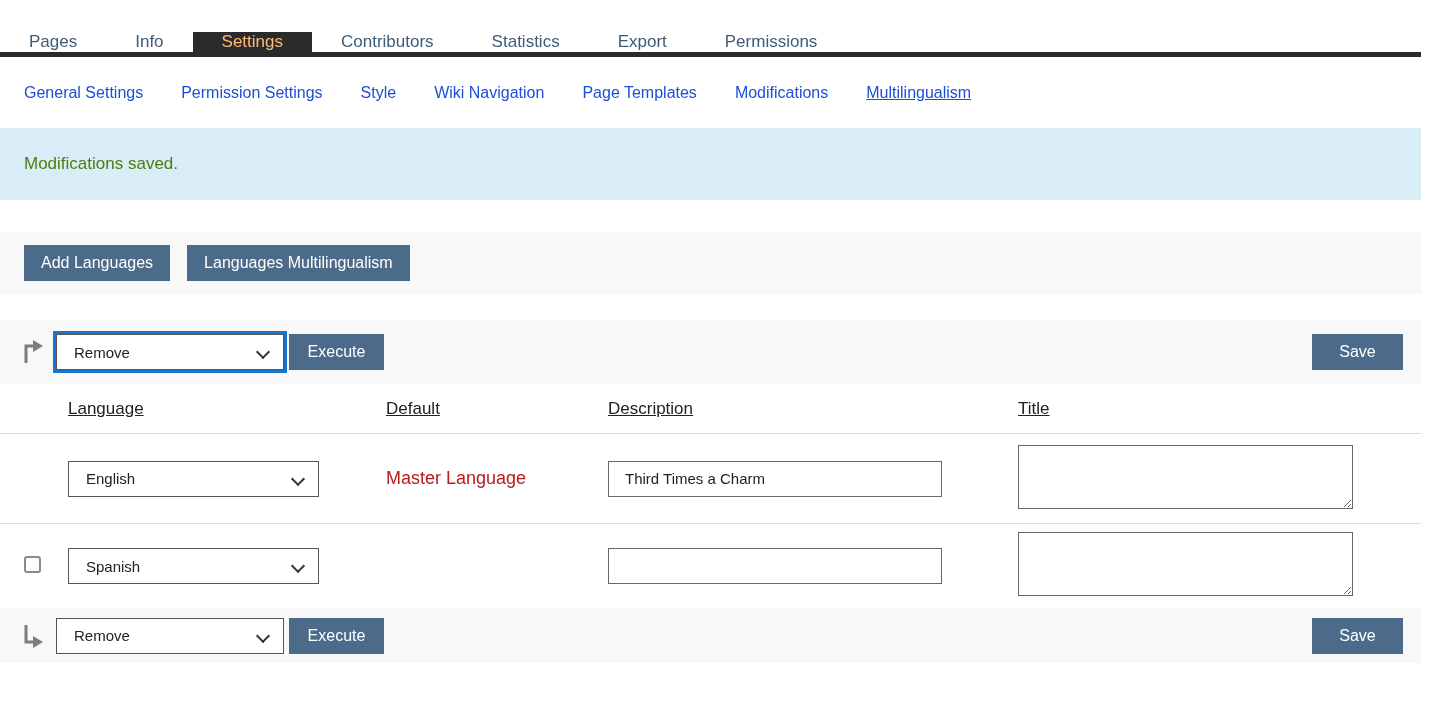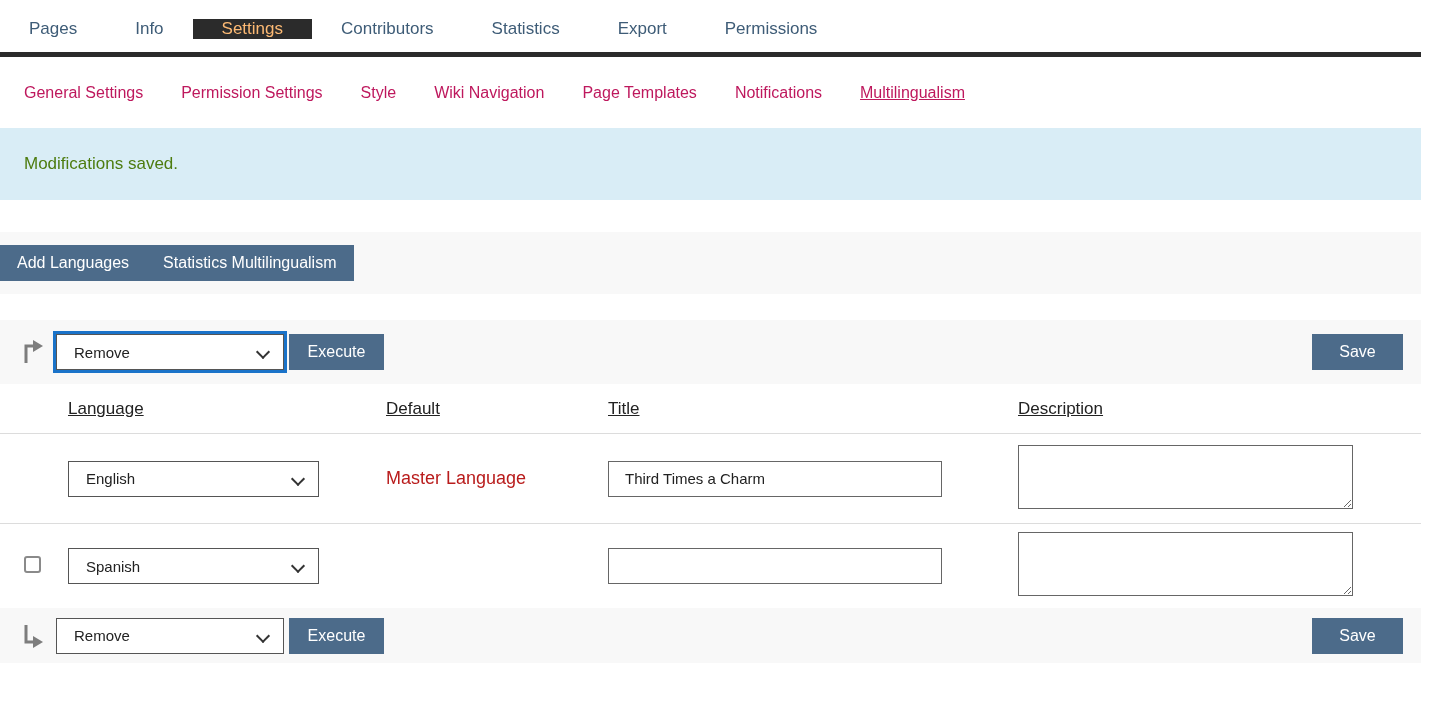--- a/index.html
+++ b/index.html
@@ -10,21 +10,21 @@
     color: #222;
     overflow: hidden;
   }
   .content { width: 1421px; }
 
   
   .tabbar {
     margin-top: 5px;
     border-bottom: 5px solid #2b2b2b;
     display: flex;
-    align-items: center;
+    align-items: flex-end;
     height: 52px;
   }
   .tab {
     padding: 0 29px;
     display: flex;
     align-items: center;
     font-size: 17px;
     color: #3e5c77;
     cursor: pointer;
     white-space: nowrap;
@@ -37,21 +37,21 @@
   
   .subnav {
     display: flex;
     align-items: center;
     height: 71px;
     padding-left: 24px;
     gap: 38px;
   }
   .subnav-item {
     font-size: 16px;
-    color: #be185d;
+    color: #1d4ed8;
     cursor: pointer;
     white-space: nowrap;
   }
   .subnav-item.active { text-decoration: underline; }
 
   
   .banner {
     height: 72px;
     background: #d9edf6;
     display: flex;
@@ -63,20 +63,22 @@
 
   
   .strip {
     background: #f8f8f8;
     display: flex;
     align-items: center;
   }
   .actions-strip {
     margin-top: 32px;
     height: 62px;
+    padding-left: 24px;
+    gap: 17px;
   }
   .toolbar {
     height: 64px;
     padding: 0 18px 0 20px;
   }
   .toolbar-top { margin-top: 26px; }
   .toolbar-bottom { height: 55px; }
 
   .btn {
     background: #4c6b8a;
@@ -186,31 +188,31 @@
     <div class="tab">Export</div>
     <div class="tab">Permissions</div>
   </div>
 
   <div class="subnav">
     <div class="subnav-item">General Settings</div>
     <div class="subnav-item">Permission Settings</div>
     <div class="subnav-item">Style</div>
     <div class="subnav-item">Wiki Navigation</div>
     <div class="subnav-item">Page Templates</div>
-    <div class="subnav-item">Notifications</div>
+    <div class="subnav-item">Modifications</div>
     <div class="subnav-item active">Multilingualism</div>
   </div>
 
   <div class="banner">
     <span>Modifications saved.</span>
   </div>
 
   <div class="strip actions-strip">
     <button class="btn">Add Languages</button>
-    <button class="btn">Statistics Multilingualism</button>
+    <button class="btn">Languages Multilingualism</button>
   </div>
 
   <div class="strip toolbar toolbar-top">
     <span class="arrow-icon">
       <svg width="24" height="28" viewBox="0 0 24 28">
         <path d="M6 25 L6 8 L14 8" fill="none" stroke="#7d7d7d" stroke-width="3"></path>
         <polygon points="13,2 23,8 13,14" fill="#7d7d7d"></polygon>
       </svg>
     </span>
     <span class="select-wrap focused-select">
@@ -220,22 +222,22 @@
     </span>
     <button class="btn exec-btn">Execute</button>
     <span class="spacer"></span>
     <button class="btn save-btn">Save</button>
   </div>
 
   <div class="lang-grid thead">
     <div></div>
     <div>Language</div>
     <div>Default</div>
+    <div>Description</div>
     <div>Title</div>
-    <div>Description</div>
   </div>
 
   <div class="lang-grid trow trow-1">
     <div></div>
     <div class="row-select">
       <span class="select-wrap">
         <select>
           <option>English</option>
         </select>
       </span>

